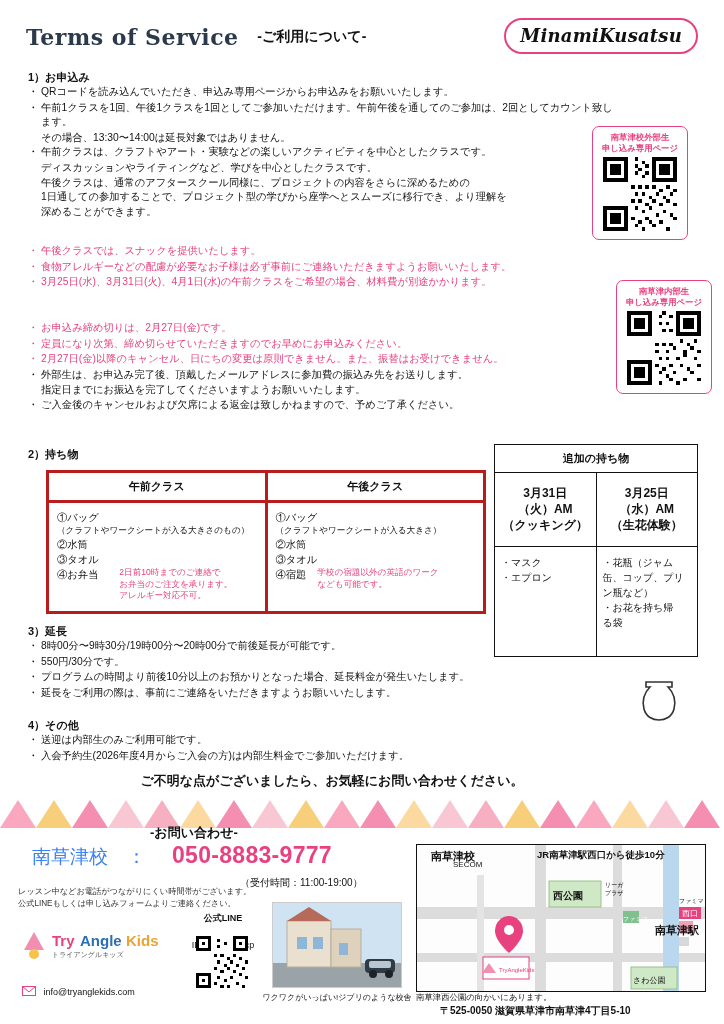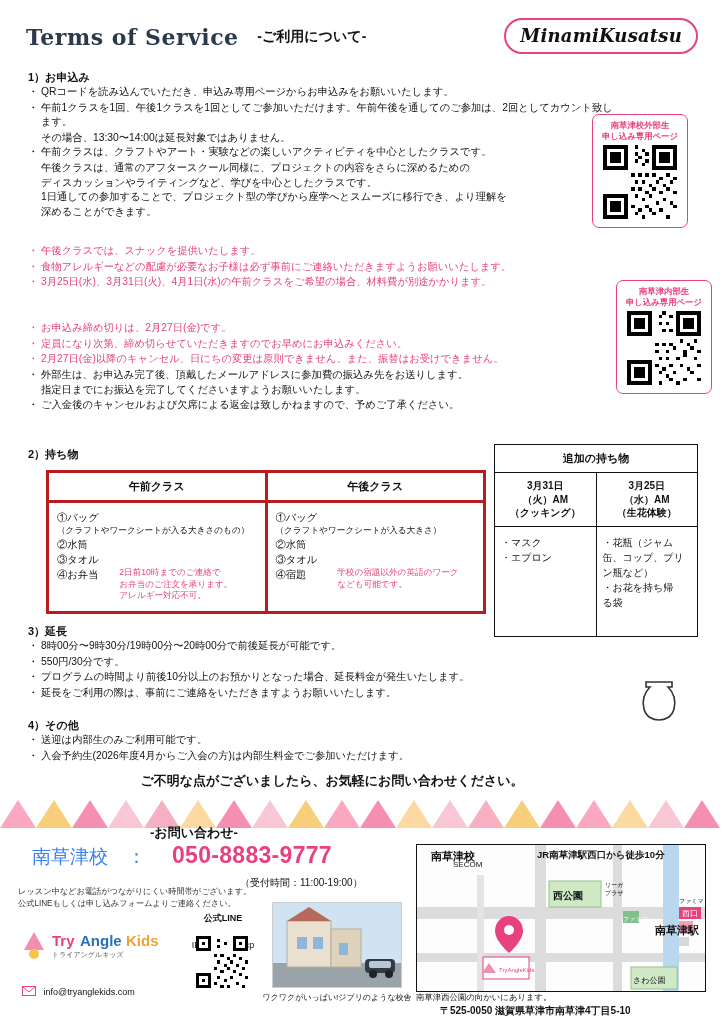--- a/index.html
+++ b/index.html
@@ -77,21 +77,21 @@
     position:absolute;
     width:96px;
     border:1.4px solid #e8417f;
     border-radius:7px;
     background:#fff;
     text-align:center;
     padding:5px 3px 6px 3px;
   }
   .qr-box .cap { color:#e8417f; font-size:8.4px; line-height:1.25; font-weight:bold; }
   .qr-img { width:74px; height:74px; margin:4px auto 0 auto; }
-  #qr1 { left:592px; top:114px; }
+  #qr1 { left:592px; top:126px; }
   #qr2 { left:592px; top:280px;margin-left:24px; }
 
   
   #sec2-head { position:absolute; left:28px; top:447px; }
   table.mono { border-collapse:collapse; }
   #tbl-main {
     position:absolute; left:46px; top:470px; width:440px;
   }
   #tbl-main td, #tbl-main th {
     border:3px solid #b91c1c;
@@ -99,21 +99,21 @@
   }
   #tbl-main th { text-align:center; font-size:11px; padding:6px 0; font-weight:bold; }
   #tbl-main td { padding:7px 8px 10px 8px; font-size:10.3px; line-height:1.5; }
   .note-pink { color:#e8417f; font-size:8.6px; line-height:1.3; }
   .note-sm { font-size:8.6px; color:#111; line-height:1.3; }
   .inline-note { display:inline-block; vertical-align:top; }
 
   #tbl-extra { position:absolute; left:494px; top:444px; width:204px; }
   #tbl-extra td, #tbl-extra th { border:1px solid #111; }
   #tbl-extra .title { text-align:center; font-size:11px; font-weight:bold; padding:6px 0; }
-  #tbl-extra .dhead { text-align:center; font-size:10px; font-weight:bold; padding:6px 2px; line-height:1.35; width:50%; }
+  #tbl-extra .dhead { text-align:center; font-size:12px; font-weight:bold; padding:12px 2px; line-height:1.35; width:50%; }
   #tbl-extra .dbody { font-size:10px; padding:8px 6px; line-height:1.5; vertical-align:top; height:110px; }
 
   
   .pot { position:absolute; left:632px; top:672px; width:54px; height:50px; }
 
   #sec3 { position:absolute; left:28px; top:624px; width:560px; }
   #sec4 { position:absolute; left:28px; top:718px; width:560px; }
 
   .closing {
     position:absolute; left:0; top:772px; width:664px;
@@ -169,22 +169,22 @@
   <div id="sec1">
     <div class="sec-head">1）お申込み</div>
     <ul class="bullets">
       <li>QRコードを読み込んでいただき、申込み専用ページからお申込みをお願いいたします。</li>
       <li>午前1クラスを1回、午後1クラスを1回としてご参加いただけます。午前午後を通してのご参加は、2回としてカウント致します。</li>
     </ul>
     <div class="cont">その場合、13:30〜14:00は延長対象ではありません。</div>
     <ul class="bullets">
       <li>午前クラスは、クラフトやアート・実験などの楽しいアクティビティを中心としたクラスです。</li>
     </ul>
+    <div class="cont">ディスカッションやライティングなど、学びを中心としたクラスです。</div>
     <div class="cont">午後クラスは、通常のアフタースクール同様に、プロジェクトの内容をさらに深めるための</div>
-    <div class="cont">ディスカッションやライティングなど、学びを中心としたクラスです。</div>
     <div class="cont">1日通しての参加することで、プロジェクト型の学びから座学へとスムーズに移行でき、より理解を</div>
     <div class="cont">深めることができます。</div>
   </div>
 
   <div id="sec1b">
     <ul class="bullets">
       <li class="pink">午後クラスでは、スナックを提供いたします。</li>
       <li class="pink">食物アレルギーなどの配慮が必要なお子様は必ず事前にご連絡いただきますようお願いいたします。</li>
       <li class="pink">3月25日(水)、3月31日(火)、4月1日(水)の午前クラスをご希望の場合、材料費が別途かかります。</li>
     </ul>
@@ -357,21 +357,21 @@
 アレルギー対応不可。</span>
         </div>
       </td>
       <td>
         <div>①バッグ</div>
         <div class="note-sm">（クラフトやワークシートが入る大きさ）</div>
         <div>②水筒</div>
         <div>③タオル</div>
         <div>
           <span>④宿題</span>
-          <span class="note-pink inline-note" style="margin-left:28px; white-space:pre-line;">学校の宿題以外の英語のワーク
+          <span class="note-pink inline-note" style="margin-left:8px; white-space:pre-line;">学校の宿題以外の英語のワーク
 なども可能です。</span>
         </div>
       </td>
     </tr>
   </tbody>
     </table>
 
   <table class="mono" id="tbl-extra">
     <tbody>
         <tr>

